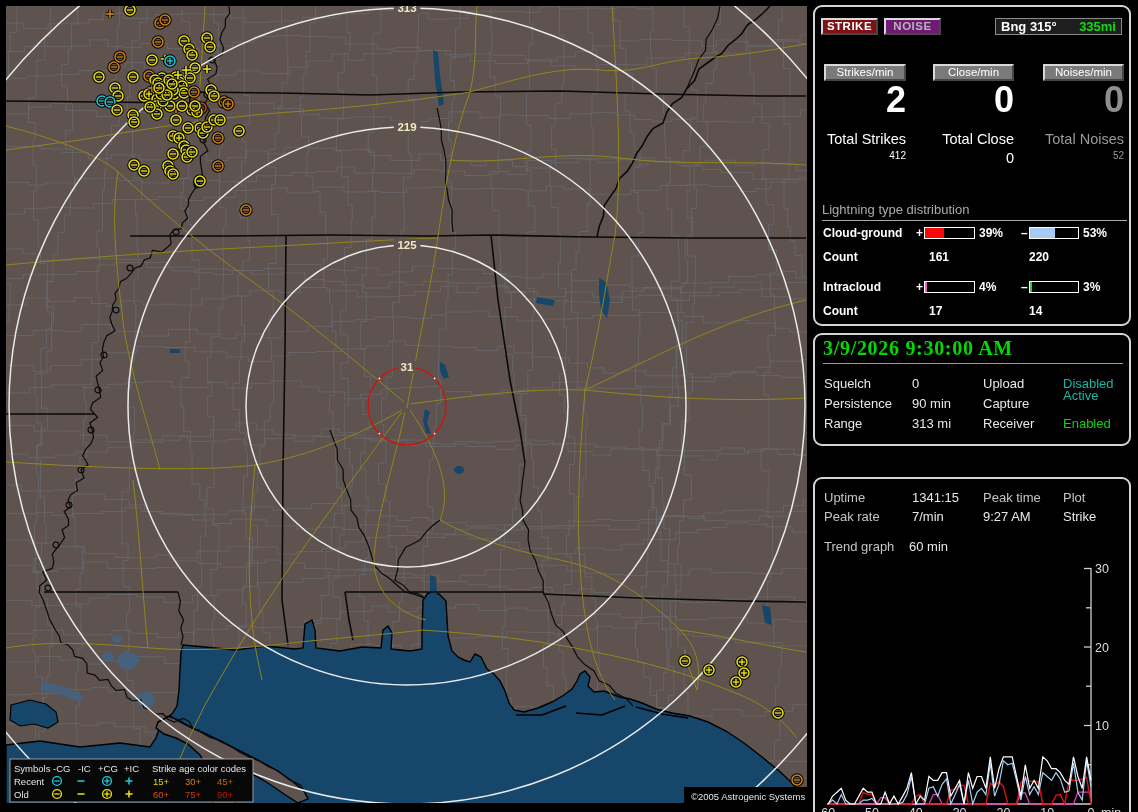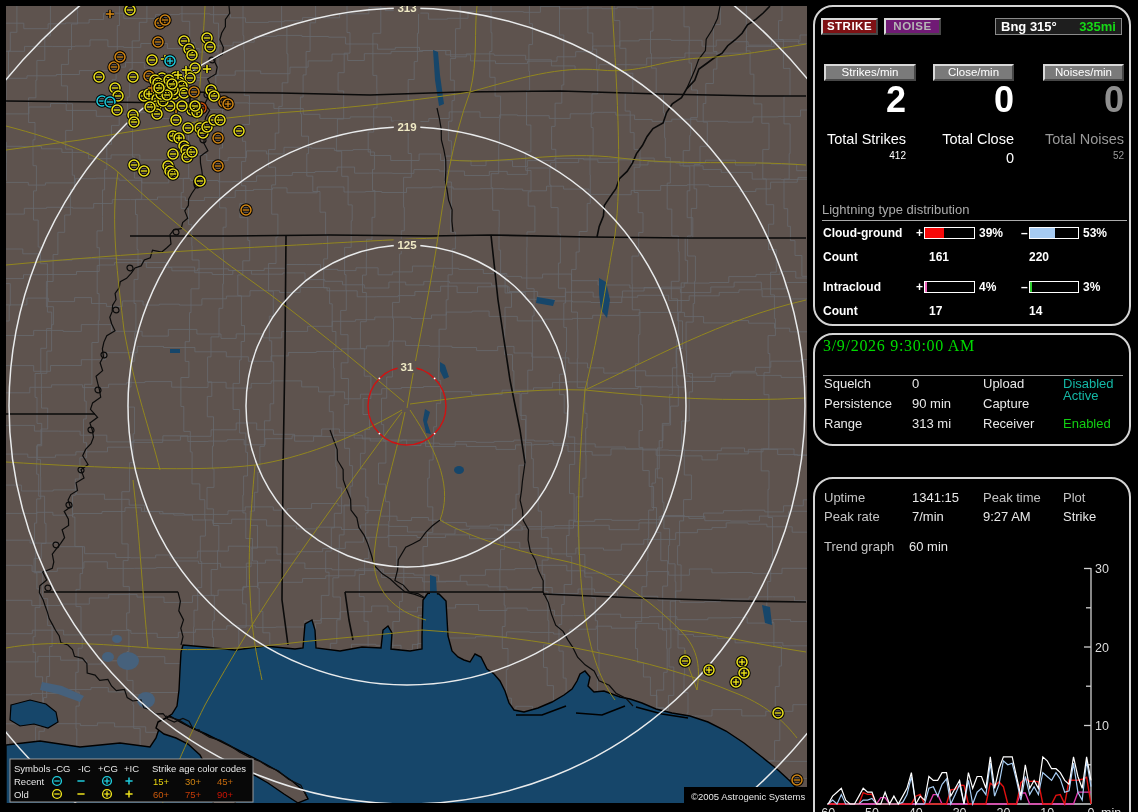--- a/index.html
+++ b/index.html
@@ -1,16 +1,16 @@
 <!DOCTYPE html>
 <html><head><meta charset="utf-8"><style>
 *{margin:0;padding:0;box-sizing:border-box}
 body{width:1138px;height:812px;background:#000;font-family:"Liberation Sans",sans-serif;position:relative;overflow:hidden}
 .abs{position:absolute}
-.panel{position:absolute;left:813px;width:318px;border:2px solid #d4d4d4;border-radius:20px;background:#000}
+.panel{position:absolute;left:813px;width:318px;border:2px solid #d4d4d4;border-radius:9px;background:#000}
 .btn{position:absolute;height:17px;font-size:11.5px;text-align:center;line-height:13px;color:#fff}
 .gbtn{background:#7a7a7a;border:2px solid;border-color:#d8d8d8 #474747 #474747 #d8d8d8}
 .col{position:absolute;text-align:right}
 .c1{left:9px;width:82px}.c2{left:118px;width:81px}.c3{left:228px;width:81px}
 .lbl{position:absolute;font-size:13px;color:#e8e8e8;white-space:nowrap}
 .bar{position:absolute;width:51px;height:12px;border:1px solid #fff;background:#000;top:1px}
 .bar i{display:block;height:100%}
 .drow{position:absolute;left:8px;right:6px;height:15px;font-size:12px;color:#fff;font-weight:bold}
 </style></head><body>
 <div class="abs" style="left:0;top:0;width:812px;height:812px"><svg width="812" height="812" viewBox="0 0 812 812">
@@ -657,21 +657,21 @@
       </g>
       <rect x="684" y="787" width="123" height="16" fill="#000"></rect>
       <text x="691" y="800" font-family="Liberation Sans, sans-serif" font-size="9.5" fill="#e8e8e8">©2005 Astrogenic Systems</text>
     </svg></div>
 
 <div class="panel" style="top:5px;height:321px">
   <div class="btn" style="left:6px;top:11px;width:57px;background:#7e1114;border:2px solid;border-color:#d8d8d8 #474747 #474747 #d8d8d8;font-weight:bold;letter-spacing:0.5px">STRIKE</div>
   <div class="btn" style="left:69px;top:11px;width:57px;background:#701a75;border:2px solid;border-color:#d8d8d8 #474747 #474747 #d8d8d8;color:#b6b6b6;font-weight:bold;letter-spacing:0.5px">NOISE</div>
   <div class="abs" style="left:180px;top:11px;width:127px;height:17px;background:#1e1e1e;border:1px solid #8a8a8a;font-size:13px;font-weight:bold;line-height:15px;padding:0 5px"><span style="color:#fff">Bng 315°</span><span style="float:right;color:#16d916">335mi</span></div>
 
-  <div class="btn gbtn" style="left:9px;top:57px;width:92px">Strikes/min</div>
+  <div class="btn gbtn" style="left:9px;top:57px;width:82px">Strikes/min</div>
   <div class="btn gbtn" style="left:118px;top:57px;width:81px">Close/min</div>
   <div class="btn gbtn" style="left:228px;top:57px;width:81px">Noises/min</div>
 
   <div class="col c1" style="top:72px;font-size:36px;font-weight:bold;color:#fff">2</div>
   <div class="col c2" style="top:72px;font-size:36px;font-weight:bold;color:#fff">0</div>
   <div class="col c3" style="top:72px;font-size:36px;font-weight:bold;color:#8f8f8f">0</div>
 
   <div class="col c1" style="top:124px;font-size:14.5px;color:#fff;width:90px;left:1px">Total Strikes</div>
   <div class="col c2" style="top:124px;font-size:14.5px;color:#fff">Total Close</div>
   <div class="col c3" style="top:124px;font-size:14.5px;color:#999;width:92px;left:217px">Total Noises</div>
@@ -714,21 +714,21 @@
     <span class="abs" style="left:260px">3%</span>
   </div>
   <div class="drow" style="top:297px">
     <span class="abs" style="left:0">Count</span>
     <span class="abs" style="left:106px">17</span>
     <span class="abs" style="left:206px">14</span>
   </div>
 </div>
 
 <div class="panel" style="top:333px;height:113px">
-  <div class="abs" style="left:8px;top:2px;width:300px;font-family:'Liberation Serif',serif;font-size:16px;letter-spacing:0.7px;font-weight:normal;color:#00da00;border-bottom:1px solid #9a9a9a;padding-bottom:20px">3/9/2026 9:30:00 AM</div>
+  <div class="abs" style="left:8px;top:2px;width:300px;font-family:'Liberation Serif',serif;font-size:20px;letter-spacing:0.7px;font-weight:bold;color:#00da00;border-bottom:1px solid #9a9a9a;padding-bottom:3px">3/9/2026 9:30:00 AM</div>
   <div class="lbl" style="left:9px;top:41px">Squelch</div>
     <div class="lbl" style="left:97px;top:41px">0</div>
   <div class="lbl" style="left:168px;top:41px">Upload</div>
     <div class="lbl" style="left:248px;top:41px;color:#14b8a6">Disabled</div>
   <div class="lbl" style="left:9px;top:61px">Persistence</div>
     <div class="lbl" style="left:97px;top:61px">90 min</div>
   <div class="lbl" style="left:168px;top:61px">Capture</div>
     <div class="lbl" style="left:248px;top:53px;color:#14b8a6">Active</div>
   <div class="lbl" style="left:9px;top:81px">Range</div>
     <div class="lbl" style="left:97px;top:81px">313 mi</div>

